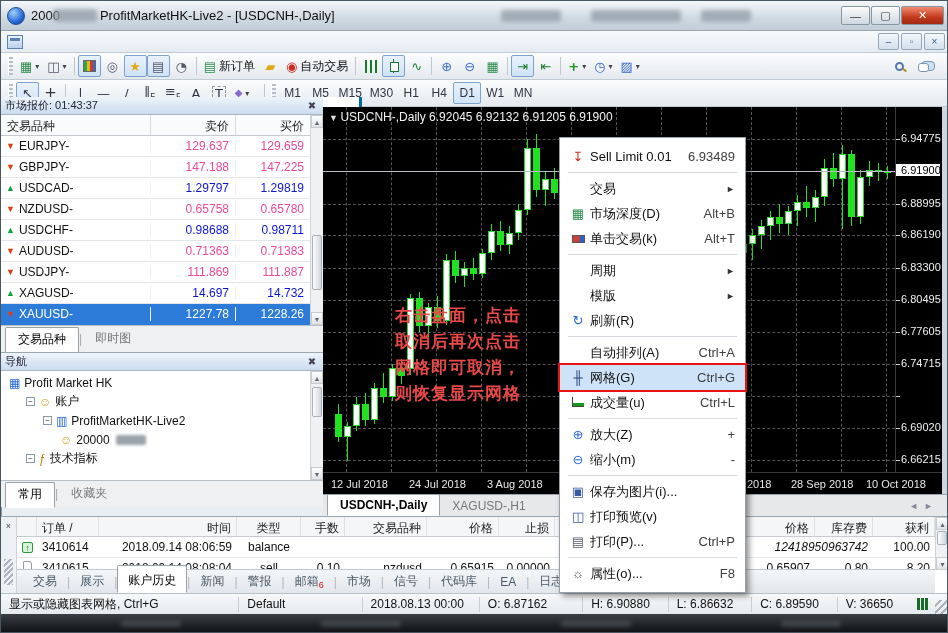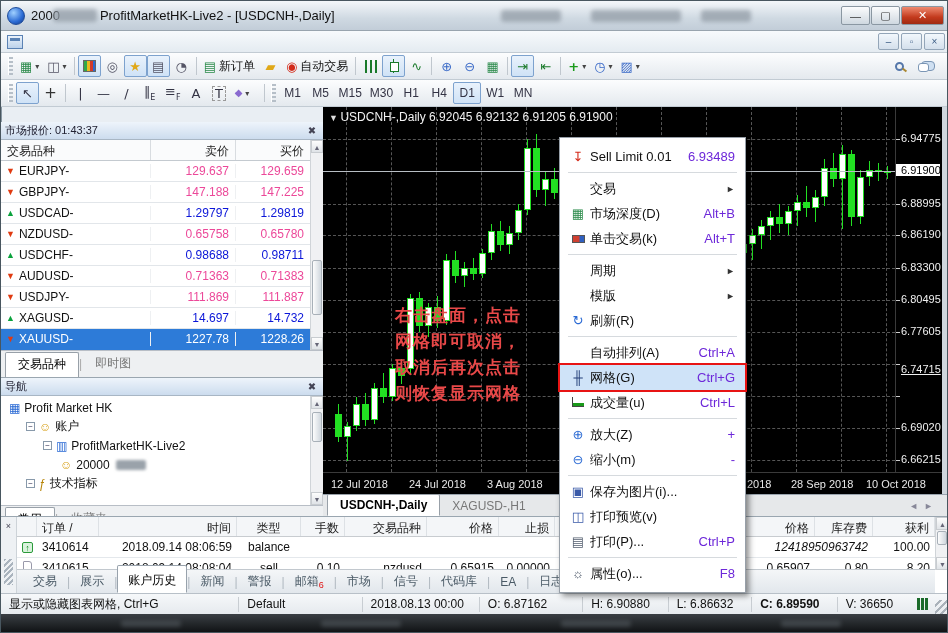--- a/index.html
+++ b/index.html
@@ -41,21 +41,21 @@
 .ic-candle:after{content:"";position:absolute;left:1px;top:3px;width:7px;height:8px;background:#fff;border:1px solid #1a7a2a;}
 .ic-bars{width:12px;height:13px;background:repeating-linear-gradient(90deg,#1a7a2a 0 2px,transparent 2px 5px);}
 .ic-mag{width:9px;height:9px;border:2px solid #5577aa;border-radius:50%;position:relative;margin-right:3px;}
 .ic-mag:after{content:"";position:absolute;width:5px;height:2px;background:#aa8833;right:-5px;bottom:-2px;transform:rotate(40deg);}
 .ic-chat{width:14px;height:10px;background:#cfe0f2;border:1px solid #7b96b5;border-radius:4px;position:relative;}
 .ic-chat:after{content:"";position:absolute;left:-4px;top:1px;width:9px;height:7px;background:#fff;border:1px solid #7b96b5;border-radius:3px;}
 .tblabel{font-size:12px;color:#111;}
 .subletter{font-size:8px;vertical-align:sub;}
 
 
-#leftcol{position:absolute;left:0;top:121px;width:361px;height:409px;border-right:7px solid #0369a1;background:#fff;}
+#leftcol{position:absolute;left:0;top:96px;width:361px;height:409px;border-right:3px solid #0369a1;background:#fff;}
 .panelhdr{position:absolute;left:0;width:100%;height:18px;background:linear-gradient(#eef4fb,#ccdcee);border-bottom:1px solid #a8b6c4;display:flex;align-items:center;padding:0 4px;font-size:11px;color:#223;}
 .panelhdr .closex{margin-left:auto;font-size:10px;color:#445;width:14px;text-align:center;}
 #mwpanel{position:absolute;left:0;top:0;width:322px;height:255px;}
 #mwcolhead{position:absolute;left:0;top:18px;width:322px;height:21px;display:flex;border-bottom:1px solid #c4cad0;background:#fafbfc;color:#222;}
 #mwcolhead div{padding:3px 6px;}
 .mwc1{width:150px;border-right:1px solid #d8dce0;}
 .mwc2{width:85px;text-align:right;border-right:1px solid #d8dce0;}
 .mwc3{width:74px;text-align:right;}
 #mw-rows{position:absolute;left:0;top:39px;width:309px;height:189px;overflow:hidden;}
 .mw-row{display:flex;height:21px;border-bottom:1px solid #e2e6ea;align-items:center;}
@@ -109,21 +109,21 @@
 #charttabs{position:absolute;left:0;top:387px;width:626px;height:22px;background:#e6e8ea;border-top:1px solid #9aa4ae;display:flex;align-items:flex-end;padding-left:4px;}
 .ctab{padding:3px 12px;font-size:12px;color:#777;}
 .ctab.active{background:#fff;color:#000;border:1px solid #98a0a8;border-bottom-color:#fff;font-weight:bold;border-radius:2px 2px 0 0;}
 .ctabarrows{margin-left:auto;margin-right:10px;align-self:center;color:#889;font-size:9px;letter-spacing:6px;}
 
 
 #ctxmenu{position:absolute;left:558px;top:136px;width:187px;background:#fff;border:1px solid #979fa8;box-shadow:3px 3px 6px rgba(0,0,0,.45);z-index:20;padding:6px 0;}
 .ctx-item{height:25px;display:flex;align-items:center;padding:0 10px 0 6px;font-size:13px;color:#101010;position:relative;}
 .ctx-ic{width:24px;text-align:center;font-size:13px;flex:0 0 auto;}
 .ctx-label{flex:1;white-space:nowrap;}
-.ctx-short{color:#6d28d9;margin-left:8px;}
+.ctx-short{color:#404040;margin-left:8px;}
 .ctx-sub{color:#333;font-size:9px;margin-left:8px;}
 .ctx-sep{height:1px;background:#d6dade;margin:3px 8px;}
 .ctx-item.hl{background:#cfe3f8;box-shadow:0 0 0 2px #e81414;z-index:2;}
 .ic-oneclick{display:inline-block;width:13px;height:8px;background:linear-gradient(90deg,#d04030 0 6px,#3060c0 7px 13px);border:1px solid #555;}
 .ic-vol{display:inline-block;width:12px;height:10px;background:linear-gradient(0deg,#1a9a1a 0 3px,transparent 3px);border-left:1px solid #444;border-bottom:1px solid #444;position:relative;}
 
 
 #terminal{position:absolute;left:0;top:515px;width:948px;height:77px;background:#fff;border-top:1px solid #9aa6b0;}
 #termside{position:absolute;left:0;top:0;width:16px;height:77px;background:#eef1f4;border-right:1px solid #cdd3d8;}
 #termside .closex{display:block;width:11px;height:11px;margin:3px auto;font-size:9px;line-height:10px;text-align:center;color:#445;border:1px solid transparent;}
@@ -459,22 +459,22 @@
   <div id="chartcol">
     <div id="plot">
       <div id="chartheader">
         <span class="tri">▼ </span>
         <span>USDCNH-,Daily</span>
         <span> </span>
         <span>6.92045 6.92132 6.91205 6.91900</span>
       </div>
       <div id="annotation">
           <div>右击盘面，点击</div>
+          <div>取消后再次点击</div>
           <div>网格即可取消，</div>
-          <div>取消后再次点击</div>
           <div>则恢复显示网格</div>
         </div>
     <div class="vgrid" style="left: 23px;"></div>
         <div class="vgrid" style="left: 68px;"></div>
         <div class="vgrid" style="left: 113px;"></div>
         <div class="vgrid" style="left: 158px;"></div>
         <div class="vgrid" style="left: 203px;"></div>
         <div class="vgrid" style="left: 248px;"></div>
         <div class="vgrid" style="left: 293px;"></div>
         <div class="vgrid" style="left: 338px;"></div>
@@ -628,21 +628,21 @@
         <div class="plabel" style="top: 90px;">6.88995</div>
         <div class="ptick" style="top: 128px;"></div>
         <div class="plabel" style="top: 121px;">6.86190</div>
         <div class="ptick" style="top: 161px;"></div>
         <div class="plabel" style="top: 154px;">6.83300</div>
         <div class="ptick" style="top: 193px;"></div>
         <div class="plabel" style="top: 186px;">6.80495</div>
         <div class="ptick" style="top: 225px;"></div>
         <div class="plabel" style="top: 218px;">6.77605</div>
         <div class="ptick" style="top: 257px;"></div>
-        <div class="plabel" style="top: 256px; text-decoration: underline;">6.74715</div>
+        <div class="plabel" style="top: 250px;">6.74715</div>
         <div class="ptick" style="top: 289px;"></div>
         <div class="plabel" style="top: 282px; margin-left: 47px;">6.71910</div>
         <div class="ptick" style="top: 321px;"></div>
         <div class="plabel" style="top: 314px;">6.69020</div>
         <div class="ptick" style="top: 353px;"></div>
         <div class="plabel" style="top: 346px;">6.66215</div>
       </div>
     <div id="axisfill"></div>
     <div id="timeaxis">
         <div class="tlabel" style="left: 8px;">12 Jul 2018</div>
@@ -832,21 +832,21 @@
       </div>
   </div>
 
   <div id="statusbar">
     <div class="seg" style="width:240px;">显示或隐藏图表网格, Ctrl+G</div>
     <div class="seg" style="width:124px;">Default</div>
     <div class="seg" style="width:118px;">2018.08.13 00:00</div>
     <div class="seg" style="width:104px;">O: 6.87162</div>
     <div class="seg" style="width:86px;">H: 6.90880</div>
     <div class="seg" style="width:84px;">L: 6.86632</div>
-    <div class="seg" style="width:86px;font-weight:bold;">C: 6.89590</div>
+    <div class="seg" style="width:86px;">C: 6.89590</div>
     <div class="seg" style="width:76px;border-right:none;">V: 36650</div>
     <div class="ic-sbars"></div>
     <div class="sizegrip"></div>
   </div>
 
   <div id="bottomstrip">
     <span class="smudge" style="left:120px;width:60px;"></span>
     <span class="smudge" style="left:320px;width:80px;"></span>
     <span class="smudge" style="left:560px;width:70px;"></span>
     <span class="smudge" style="left:780px;width:60px;"></span>

